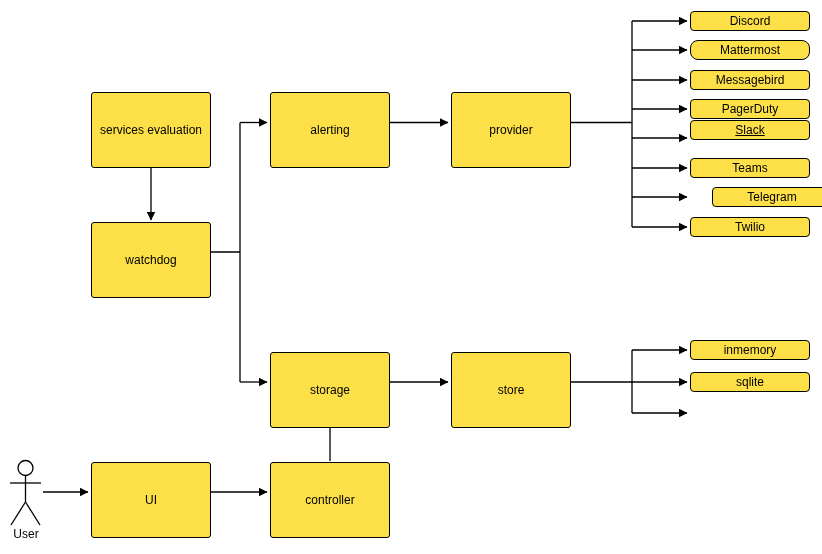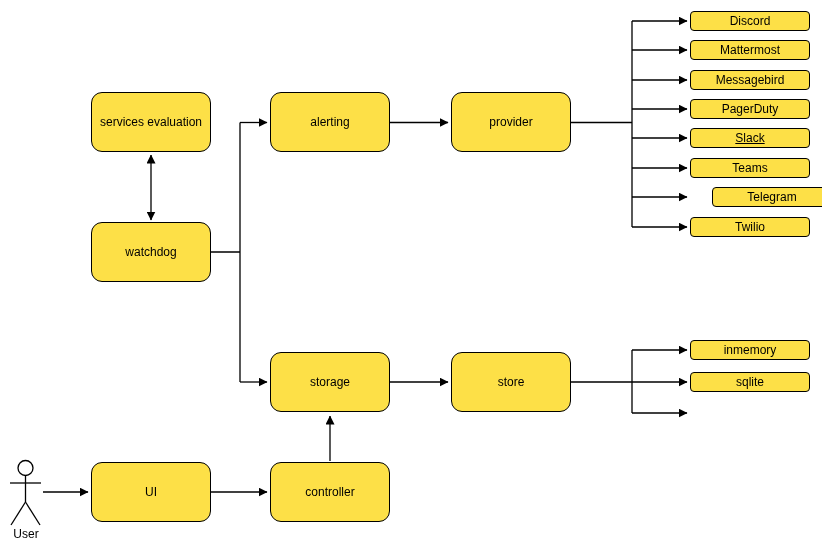--- a/index.html
+++ b/index.html
@@ -24,22 +24,22 @@
     color: #000000;
     display: flex;
     align-items: center;
     justify-content: center;
     font-size: 12px;
     line-height: 1;
     white-space: nowrap;
   }
   .node.main {
     width: 120px;
-    height: 60px;
-    border-radius: 11px;
+    height: 76px;
+    border-radius: 3px;
   }
   .node.leaf {
     width: 120px;
     height: 20px;
     border-radius: 4px;
   }
   .actor-label {
     position: absolute;
     left: 4px;
     top: 527px;
@@ -104,24 +104,24 @@
   <div class="node main" style="left:91px;  top:92px;">services evaluation</div>
   <div class="node main" style="left:91px;  top:222px;">watchdog</div>
   <div class="node main" style="left:270px; top:92px;">alerting</div>
   <div class="node main" style="left:451px; top:92px;">provider</div>
   <div class="node main" style="left:270px; top:352px;">storage</div>
   <div class="node main" style="left:451px; top:352px;">store</div>
   <div class="node main" style="left:91px;  top:462px;">UI</div>
   <div class="node main" style="left:270px; top:462px;">controller</div>
 
   <div class="node leaf" style="left:690px; top:11px;">Discord</div>
-  <div class="node leaf" style="left:690px; top:40px;">Mattermost</div>
+  <div class="node leaf" style="left:690px; top:40px;border-radius:8px;">Mattermost</div>
   <div class="node leaf" style="left:690px; top:70px;">Messagebird</div>
   <div class="node leaf" style="left:690px; top:99px;">PagerDuty</div>
-  <div class="node leaf" style="left:690px; top:128px;text-decoration:underline;">Slack</div>
+  <div class="node leaf" style="left:690px; top:120px;text-decoration:underline;">Slack</div>
   <div class="node leaf" style="left:690px; top:158px;">Teams</div>
   <div class="node leaf" style="left:712px; top:187px;">Telegram</div>
   <div class="node leaf" style="left:690px; top:340px;">inmemory</div>
 
   <div class="node leaf" style="left:690px; top:217px;">Twilio</div>
   <div class="node leaf" style="left:690px; top:372px;">sqlite</div>
 
   <div class="actor-label">User</div>
 
 </div>

